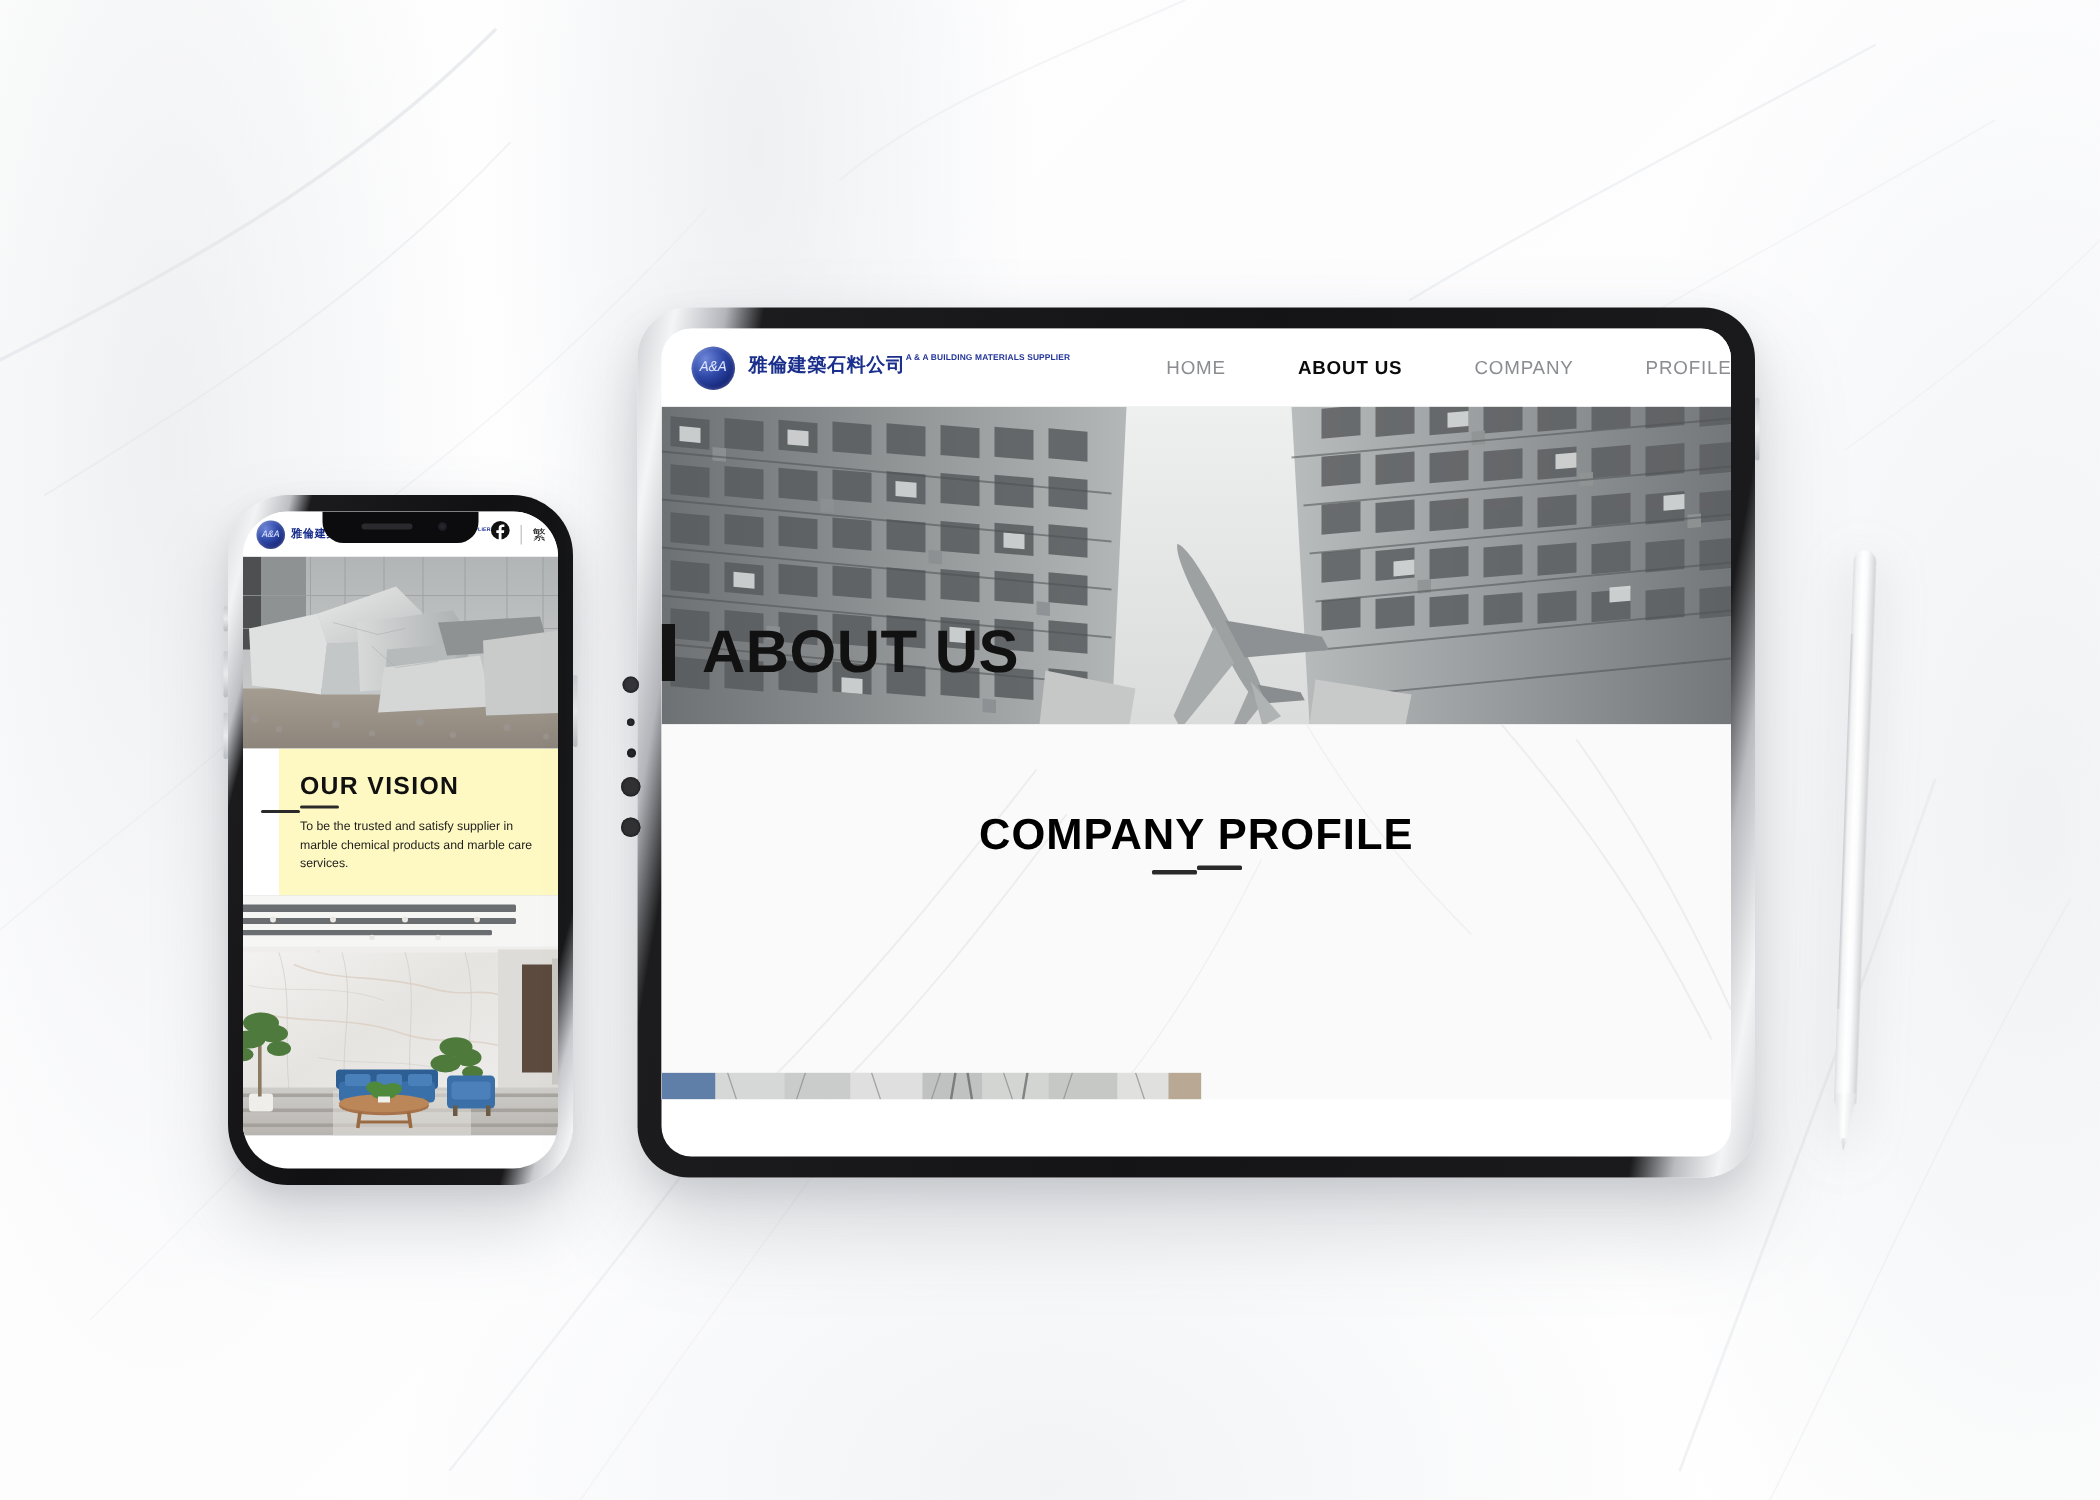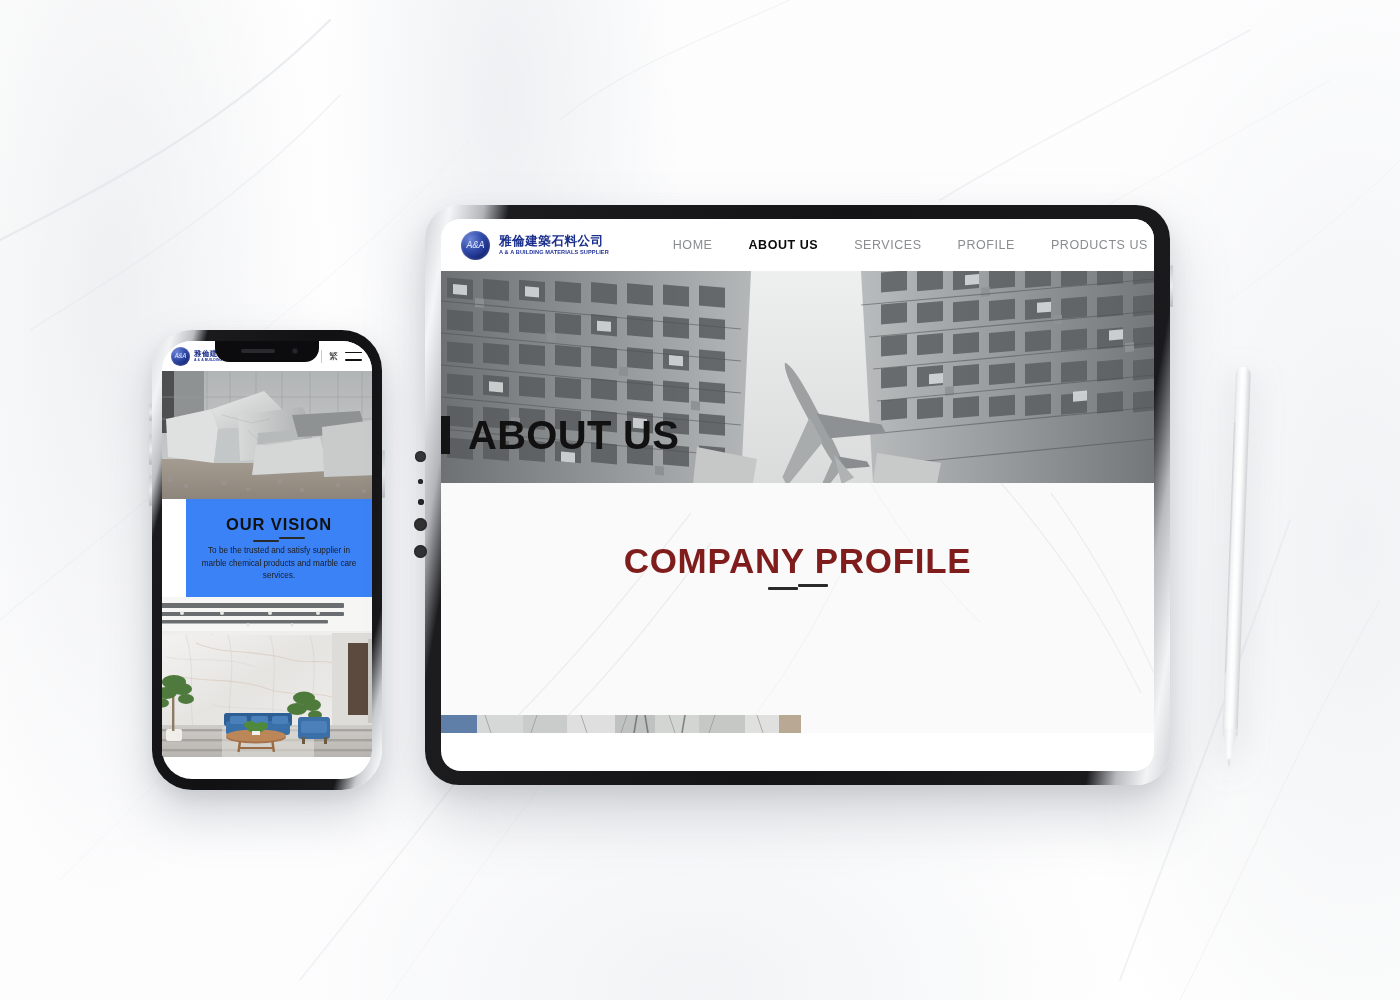--- a/index.html
+++ b/index.html
@@ -68,36 +68,35 @@
   }
   .logo { display:flex; align-items:center; gap:4px; }
   .logo-badge {
     border-radius:50%;
     background:radial-gradient(circle at 32% 28%, #6d86d8 0%, #2f49a8 42%, #16277a 72%, #0d1a5e 100%);
     display:flex; align-items:center; justify-content:center;
     color:#dfe5ff; font-family:Liberation Mono, monospace; font-style:italic;
     box-shadow:inset 0 0 3px rgba(255,255,255,.35);
     flex:none;
   }
-  .logo-text { display:flex; flex-direction:column; line-height:1; }
+  .logo-text { display:flex; flex-direction:row; line-height:1; }
   .logo-cn { color:#1b2f8c; letter-spacing:.5px; font-weight:700; white-space:nowrap; }
   .logo-en { color:#22349a; letter-spacing:.1px; font-weight:700; white-space:nowrap; }
 
   .ph-right { display:flex; align-items:center; gap:7px; }
   .fb-icon { display:block; }
   .vsep { width:1px; background:#c9cbd0; }
   .lang { color:#1c1c1c; font-family:"DejaVu Sans", sans-serif; }
   .hamb { display:flex; flex-direction:column; justify-content:space-between; }
   .hamb span { display:block; background:#111; border-radius:1px; }
 
   
   #ph-img-quarry { position:relative; height:128px; overflow:hidden; background:#b9bbbc; }
   #ph-vision {
-    background:#3b82f6; padding:16px 14px 14px;
-    text-align:center;
+    background:#fef9c3; padding:16px 14px 14px;
     margin-left:24px;
   }
   #ph-vision h2 {
     font-size:16.5px; font-weight:700; letter-spacing:.9px; color:#111;
     font-family:"Liberation Sans", sans-serif;
   }
   .dash-divider { position:relative; height:10px; margin:7px auto 0; width:46px; }
   .dash-divider i { position:absolute; display:block; background:#2a2a2a; border-radius:1px; }
   .dash-divider i.a { left:0;  top:3px; width:26px; height:2px; }
   .dash-divider i.b { right:0; top:6px; width:26px; height:2px; }
@@ -132,21 +131,21 @@
   #tab-pwr {
     position:absolute; right:-3px; top:60px; width:3px; height:42px;
     background:linear-gradient(180deg,#c8cace,#eaebed,#b8bbbf); border-radius:2px;
   }
 
   
   #tab-header {
     height:52px; background:#fff; display:flex; align-items:center;
     padding:0 18px 0 20px; position:relative; z-index:20;
   }
-  #tab-nav { display:flex; align-items:center; gap:4px; margin-left:48px; }
+  #tab-nav { display:flex; align-items:center; gap:16px; margin-left:48px; }
   .nav-item {
     font-size:12.5px; letter-spacing:.55px; color:#8a8c90; padding:0 16px;
     white-space:nowrap; font-family:"Liberation Sans", sans-serif;
   }
   .nav-item.active { color:#0b0b0b; font-weight:700; }
 
   
   #tab-hero { position:relative; height:212px; overflow:hidden; background:#c4c6c7; }
   #hero-title {
     position:absolute; left:0; bottom:28px; display:flex; align-items:center; z-index:6;
@@ -156,21 +155,21 @@
     font-size:40px; font-weight:700; letter-spacing:.3px; color:#111;
     font-family:"Liberation Sans", sans-serif; line-height:1;
   }
 
   
   #tab-profile {
     background:#fafafa; padding:58px 0 0; text-align:center; position:relative;
     height:250px;
   }
   #tab-profile h2 {
-    font-size:35px; font-weight:700; letter-spacing:.7px; color:#7f1d1d;
+    font-size:29px; font-weight:700; letter-spacing:.7px; color:#000000;
     font-family:"Liberation Sans", sans-serif;
   }
   #tab-profile .dash-divider { width:56px; margin-top:12px; }
   #tab-profile .dash-divider i.a { width:30px; height:2.5px; }
   #tab-profile .dash-divider i.b { width:30px; height:2.5px; }
   #tab-profile p {
     margin:24px auto 0; width:495px; font-size:10.6px; line-height:1.85; color:#1b1b1b;
     font-family:"Liberation Sans", sans-serif;
   }
   #tab-strip {
@@ -457,21 +456,21 @@
         <span class="logo-badge" style="width:29px;height:29px;font-size:10px;">A&amp;A</span>
         <span class="logo-text" style="margin-left:5px;">
           <span class="logo-cn" style="font-size:12.6px;margin-bottom:2.6px;">雅倫建築石料公司</span>
           <span class="logo-en" style="font-size:5.6px;">A &amp; A BUILDING MATERIALS SUPPLIER</span>
         </span>
       </div>
 
       <nav id="tab-nav">
         <a class="nav-item">HOME</a>
         <a class="nav-item active">ABOUT US</a>
-        <a class="nav-item">SERVICES</a>
+        <a class="nav-item">COMPANY</a>
         <a class="nav-item">PROFILE</a>
         <a class="nav-item">PRODUCTS US</a>
       </nav>
 
     </div>
 
     <div id="tab-hero">
       <svg viewBox="0 0 713 212" preserveAspectRatio="xMidYMid slice" style="position:absolute;inset:0;width:100%;height:100%">
         <defs>
           <linearGradient id="sky" x1="0" y1="0" x2="0" y2="1">

